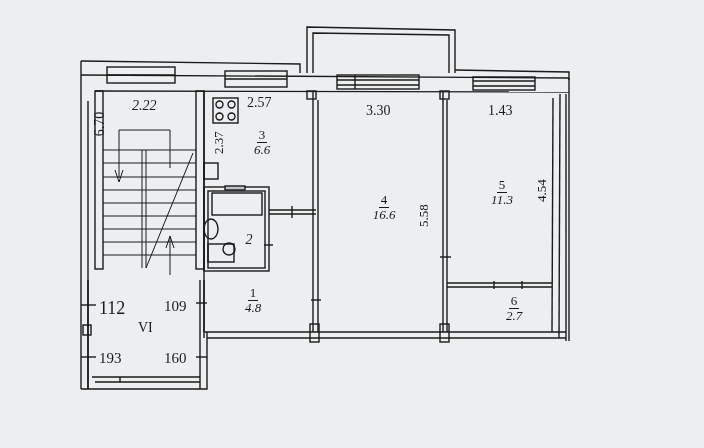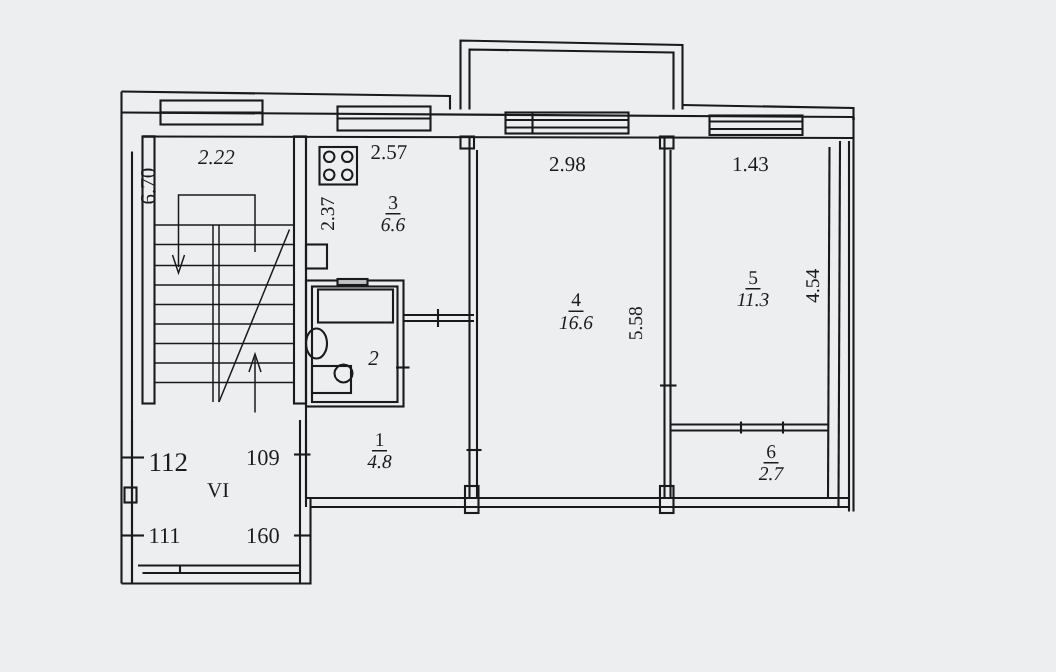--- a/index.html
+++ b/index.html
@@ -140,21 +140,21 @@
     <line x1="569" y1="78" x2="569" y2="341"></line>
 
     <line x1="204" y1="280" x2="204" y2="338"></line>
   </g>
 </svg>
 
 <div class="lbl" style="left:132px;top:99px;font-size:14px;font-style:italic;">2.22</div>
 <div class="lbl vert" style="left:88px;top:117px;font-size:14px;">6.70</div>
 <div class="lbl" style="left:247px;top:96px;font-size:14px;">2.57</div>
 <div class="lbl vert" style="left:207px;top:136px;">2.37</div>
-<div class="lbl" style="left:366px;top:104px;font-size:14px;">2.98</div>
+<div class="lbl" style="left:366px;top:104px;font-size:14px;">3.30</div>
 <div class="lbl vert" style="left:412px;top:209px;">5.58</div>
 <div class="lbl" style="left:488px;top:104px;font-size:14px;">1.43</div>
 <div class="lbl vert" style="left:530px;top:184px;">4.54</div>
 
 <div class="room-num" style="left:252px;top:128px;width:20px;">
   <span class="n">3</span>
   <span class="a">6.6</span>
 </div>
 <div class="room-num" style="left:242px;top:233px;width:14px;">
   <span class="a" style="font-size:14px;">2</span>
@@ -172,14 +172,14 @@
   <span class="a">11.3</span>
 </div>
 <div class="room-num" style="left:502px;top:294px;width:24px;">
   <span class="n">6</span>
   <span class="a">2.7</span>
 </div>
 
 <div class="lbl" style="left:138px;top:321px;font-size:14px;">VI</div>
 <div class="lbl" style="left:99px;top:299px;font-size:18px;">112</div>
 <div class="lbl" style="left:164px;top:299px;font-size:15px;">109</div>
-<div class="lbl" style="left:99px;top:351px;font-size:15px;">111</div>
+<div class="lbl" style="left:99px;top:351px;font-size:15px;">193</div>
 <div class="lbl" style="left:164px;top:351px;font-size:15px;">160</div>
 
 </body></html>

